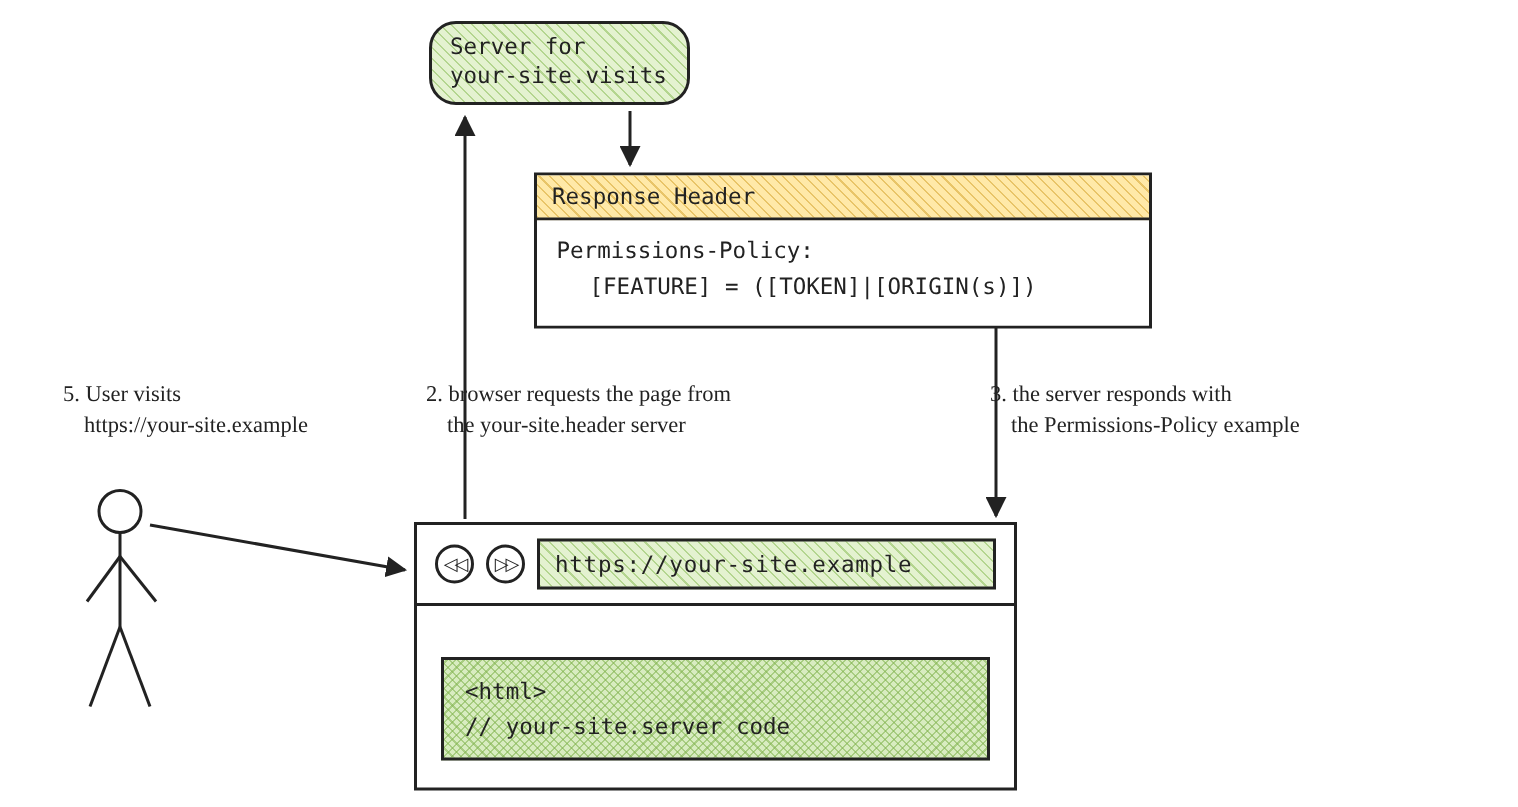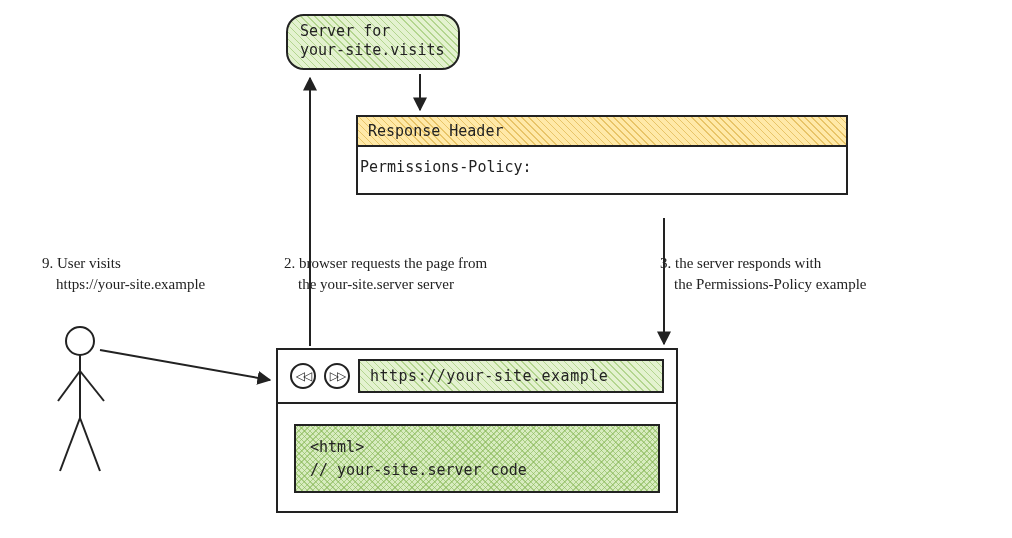--- a/index.html
+++ b/index.html
@@ -46,29 +46,29 @@
     border-radius: 18px;
     padding: 6px 12px;
     line-height: 1.25;
     margin-left: 10px;
   }
 
   
   #headerbox {
     position: absolute;
     left: 356px; top: 115px;
-    width: 492px;
+    width: 412px;
     border: 2px solid #222;
   }
   #headerbox .title {
     border-bottom: 2px solid #222;
     padding: 5px 10px;
   }
   #headerbox .body {
-    padding: 8px 2px 14px;
+    padding: 8px 13px 14px;
     line-height: 1.6;
     background: #fff;
   }
   #headerbox .body .l2 { padding-left: 22px; }
 
   
   #browser {
     position: absolute;
     left: 276px; top: 348px;
     width: 402px;
@@ -97,21 +97,22 @@
   #addressbar {
     flex: 1;
     height: 34px;
     border: 2px solid #222;
     display: flex;
     align-items: center;
     padding: 0 10px;
     letter-spacing: .5px;
   }
   #browser .content {
-    padding: 20px 16px 18px;
+    padding: 2px 16px 18px;
+    margin-top: 32px;
   }
   #codeblock {
     border: 2px solid #222;
     padding: 10px 14px;
     line-height: 1.5;
   }
 
   
   .label { position: absolute; line-height: 1.4; }
   #lab1 { left: 42px;  top: 253px; width: 200px; }
@@ -129,30 +130,31 @@
 
 <div id="server" class="hatch-green mono">
   <div>Server for</div>
   <div>your-site.visits</div>
 </div>
 
 <div id="headerbox">
   <div class="title hatch-yellow mono">Response Header</div>
   <div class="body mono">
     <div>Permissions-Policy:</div>
+    <div class="l2">[FEATURE] = ([TOKEN]|[ORIGIN(s)])</div>
   </div>
 </div>
 
 <div id="lab1" class="label">
-  <div>9. User visits</div>
+  <div>5. User visits</div>
   <div style="padding-left:14px">https://your-site.example</div>
 </div>
 <div id="lab2" class="label">
   <div>2. browser requests the page from</div>
-  <div style="padding-left:14px">the your-site.server server</div>
+  <div style="padding-left:14px">the your-site.header server</div>
 </div>
 <div id="lab3" class="label">
   <div>3. the server responds with</div>
   <div style="padding-left:14px">the Permissions-Policy example</div>
 </div>
 
 <div id="browser">
   <div class="toolbar">
     <span class="navbtn">◁◁</span>
     <span class="navbtn">▷▷</span>

